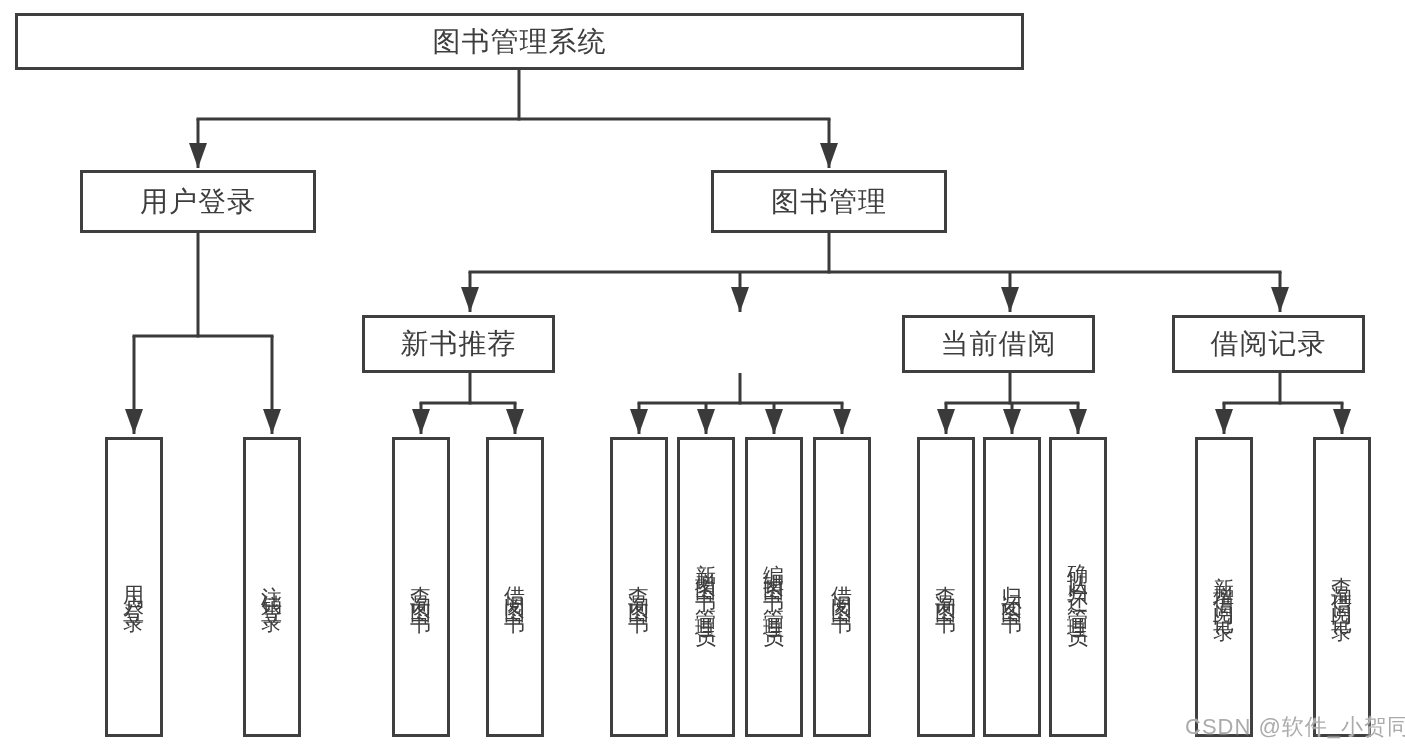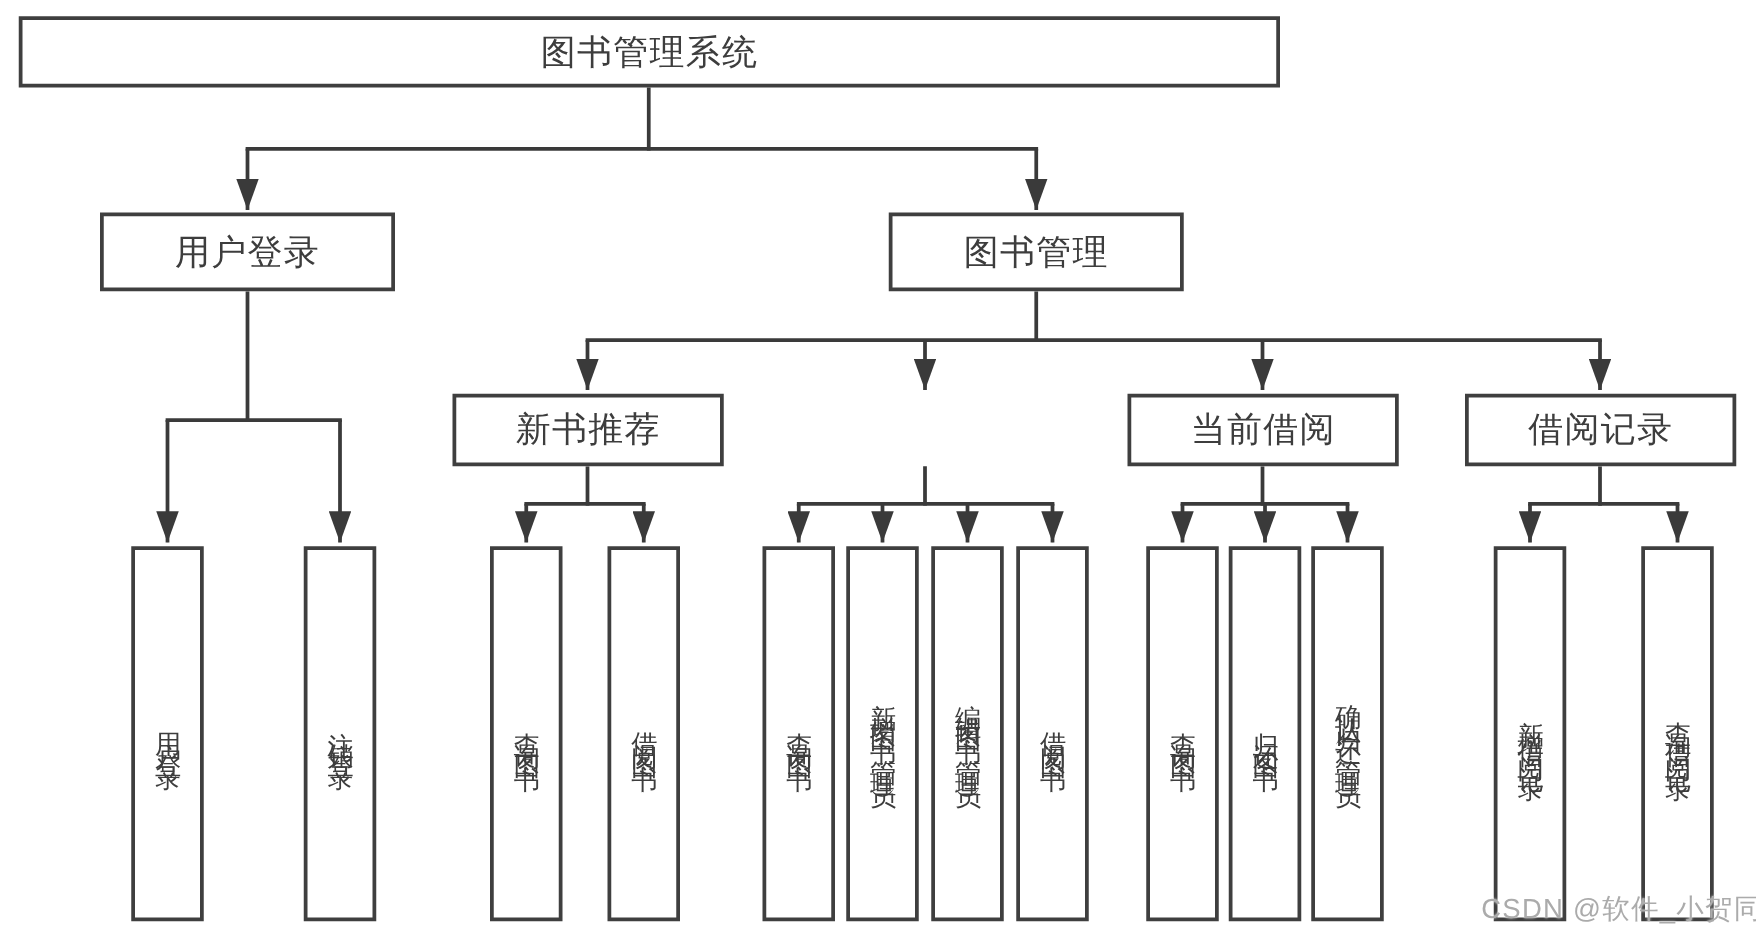--- a/index.html
+++ b/index.html
@@ -8,21 +8,21 @@
     font-family:"Liberation Sans","DejaVu Sans",sans-serif;
   }
   svg.connectors{position:absolute;left:0;top:0;z-index:1;}
   .box{
     position:absolute;z-index:2;background:#ffffff;border:3px solid #3f3f3f;
     box-sizing:border-box;display:flex;align-items:center;justify-content:center;
     color:#3d3d3d;
   }
   .box .lbl{font-size:28px;letter-spacing:1px;white-space:nowrap;}
   .lv2{top:170px;height:63px;width:236px;}
-  .lv3{top:315px;height:58px;width:217px;}
+  .lv3{top:315px;height:58px;width:193px;}
   .lv4{top:437px;height:300px;width:58px;}
   .lv4 .lbl{
     writing-mode:vertical-rl;text-orientation:mixed;
     font-size:21px;letter-spacing:9px;line-height:1;white-space:nowrap;
   }
   .root-box{left:15px;top:13px;width:1009px;height:57px;}
   .watermark{
     position:absolute;z-index:3;left:1185px;top:712px;
     font-size:22px;color:#ababab;letter-spacing:1px;white-space:nowrap;
     text-shadow:0 0 2px #ffffff;

